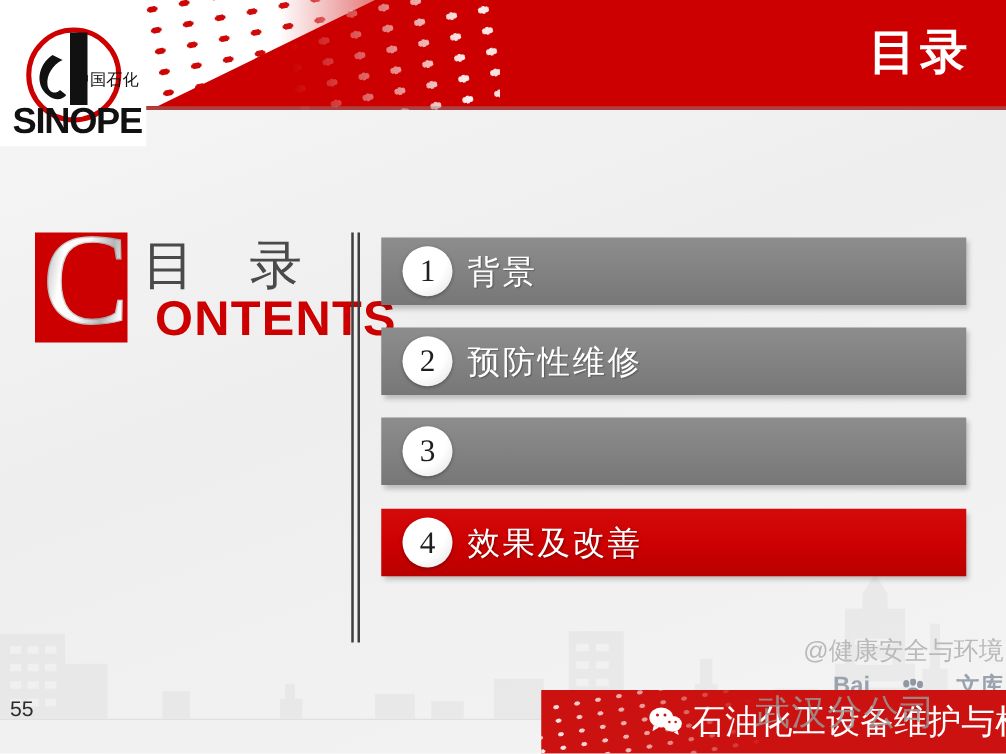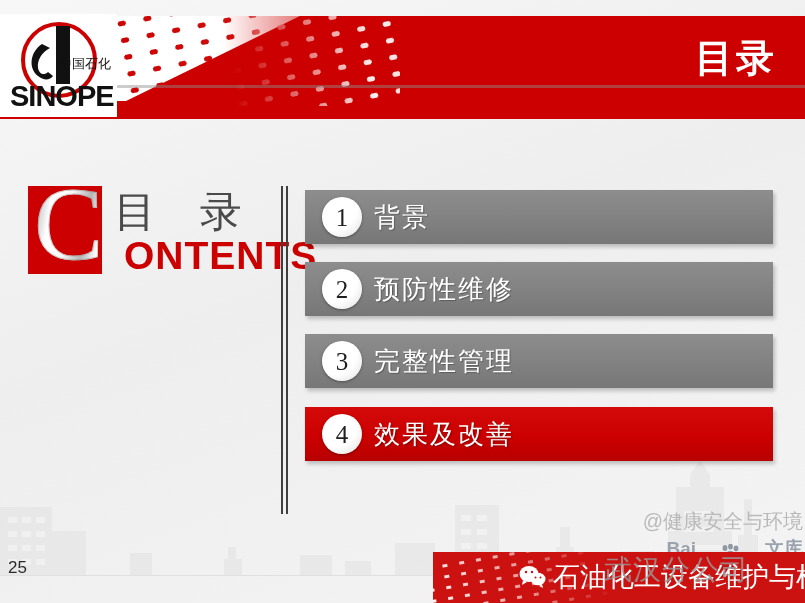--- a/index.html
+++ b/index.html
@@ -14,22 +14,22 @@
     position: relative;
     width: 805px;
     height: 603px;
     overflow: hidden;
     background: linear-gradient(160deg, #f7f7f7 0%, #eeeeee 45%, #f4f4f4 100%);
   }
 
   
   .header-band {
     position: absolute;
-    left: 0; top: 16px;
-    width: 805px; height: 103px;
+    left: 0; top: 0;
+    width: 805px; height: 88px;
     background: #cc0000;
     overflow: hidden;
     text-decoration: underline;
   }
   .header-white-wedge {
     position: absolute;
     left: 0; top: 0;
     width: 300px; height: 85px;
     background: #ffffff;
     -webkit-clip-path: polygon(0 0, 100% 0, 42% 100%, 0 100%);
@@ -392,29 +392,28 @@
     <div class="label">背景</div>
   </div>
 
   <div class="item gray" style="top:262px;">
     <div class="badge">2</div>
     <div class="label">预防性维修</div>
   </div>
 
   <div class="item gray" style="top:334px;">
     <div class="badge">3</div>
-    <div class="label">完整性管理</div>
   </div>
 
   <div class="item red" style="top:407px;">
     <div class="badge">4</div>
     <div class="label">效果及改善</div>
   </div>
 
-  <div class="page-number">25</div>
+  <div class="page-number">55</div>
 
   <div class="wm-hse">@健康安全与环境</div>
   <div class="wm-baidu">
     <span>Bai</span>
     <span class="paw">
       <svg width="19" height="15" viewBox="0 0 19 15">
         <ellipse cx="4" cy="4" rx="2.4" ry="3" fill="#8f98a3"></ellipse>
         <ellipse cx="9.5" cy="2.6" rx="2.4" ry="3" fill="#8f98a3"></ellipse>
         <ellipse cx="15" cy="4.6" rx="2.4" ry="3" fill="#8f98a3"></ellipse>
         <ellipse cx="9.5" cy="11" rx="5.4" ry="4" fill="#8f98a3"></ellipse>

